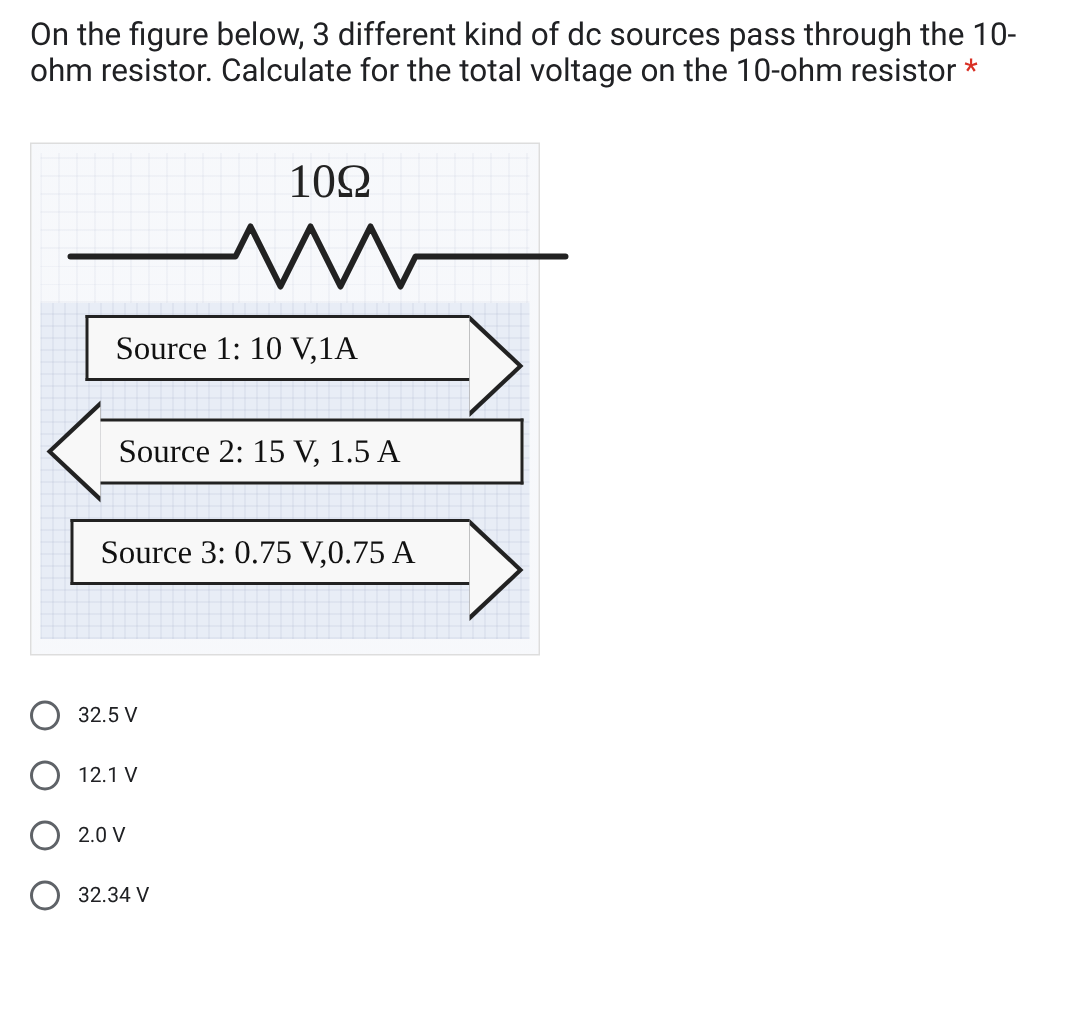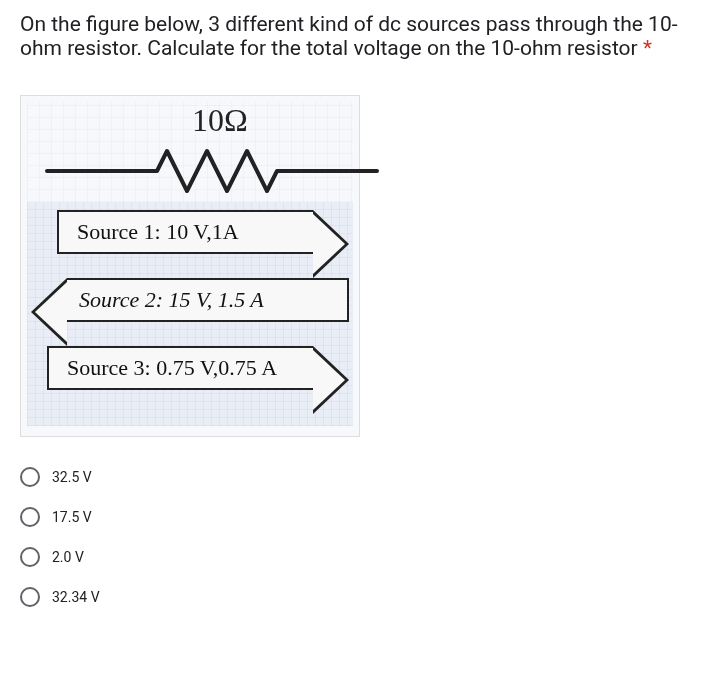--- a/index.html
+++ b/index.html
@@ -104,22 +104,21 @@
       width: 0;
       height: 0;
       border-top: 30px solid transparent;
       border-bottom: 30px solid transparent;
       border-left: 32px solid #f8f8f8;
     }
     .arrow-left {
       position: relative;
       height: 46px;
       display: flex;
-      align-items: flex-start;
-      font-style: italic;
+      align-items: center;
     }
     .arrow-left-head {
       width: 0;
       height: 0;
       border-top: 34px solid transparent;
       border-bottom: 34px solid transparent;
       border-right: 36px solid #222;
       position: relative;
     }
     .arrow-left-head::after {
@@ -219,21 +218,21 @@
   </div>
 </div>
 
 <div class="options">
   <label class="option">
     <span class="radio-outer"></span>
     <span class="option-label">32.5 V</span>
   </label>
   <label class="option">
     <span class="radio-outer"></span>
-    <span class="option-label">17.5 V</span>
+    <span class="option-label">12.1 V</span>
   </label>
   <label class="option">
     <span class="radio-outer"></span>
     <span class="option-label">2.0 V</span>
   </label>
   <label class="option">
     <span class="radio-outer"></span>
     <span class="option-label">32.34 V</span>
   </label>
 </div>

